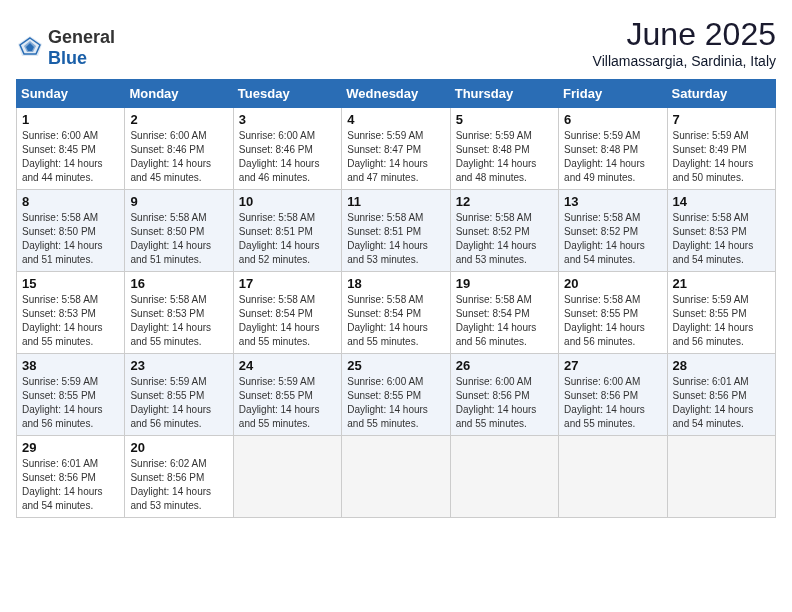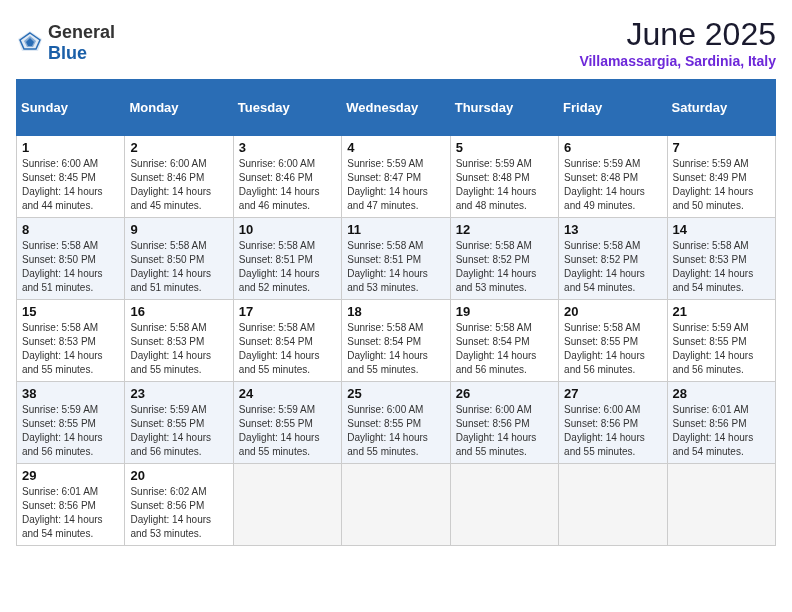--- a/index.html
+++ b/index.html
@@ -6,21 +6,21 @@
     body {
       font-family: Arial, sans-serif;
       background: #fff;
       width: 792px;
       min-height: 612px;
       padding: 16px;
     }
     .header-area {
       display: flex;
       justify-content: space-between;
-      align-items: center;
+      align-items: flex-end;
       margin-bottom: 10px;
     }
     .logo {
       display: flex;
       align-items: center;
       gap: 4px;
     }
     .logo-icon {
       width: 28px;
       height: 24px;
@@ -30,34 +30,33 @@
     .title-area {
       text-align: right;
     }
     .month-title {
       font-size: 32px;
       font-weight: normal;
       color: #1a1a2e;
     }
     .location-title {
       font-size: 14px;
-      color: #6d28d9;
-      font-weight: bold;
+      color: #0f172a;
     }
     .calendar-table {
       width: 100%;
       border-collapse: collapse;
       border: 1px solid #ccc;
     }
     .calendar-table th {
       background-color: #2a6db5;
       color: #fff;
       font-size: 13px;
       font-weight: bold;
-      padding: 20px 4px;
+      padding: 6px 4px;
       text-align: left;
       border: 1px solid #2a6db5;
     }
     .calendar-table td {
       vertical-align: top;
       padding: 4px 5px;
       border: 1px solid #ccc;
       font-size: 10px;
       color: #333;
       width: 14.28%;

